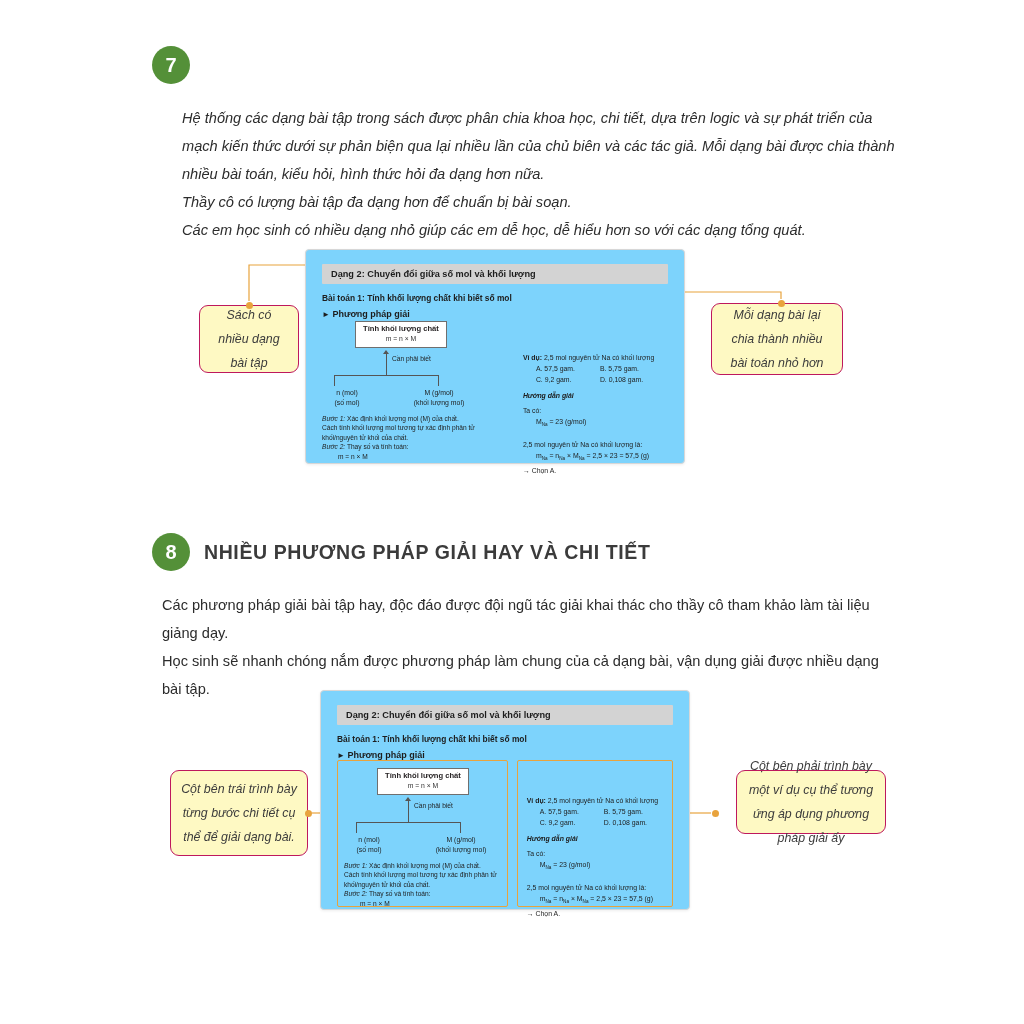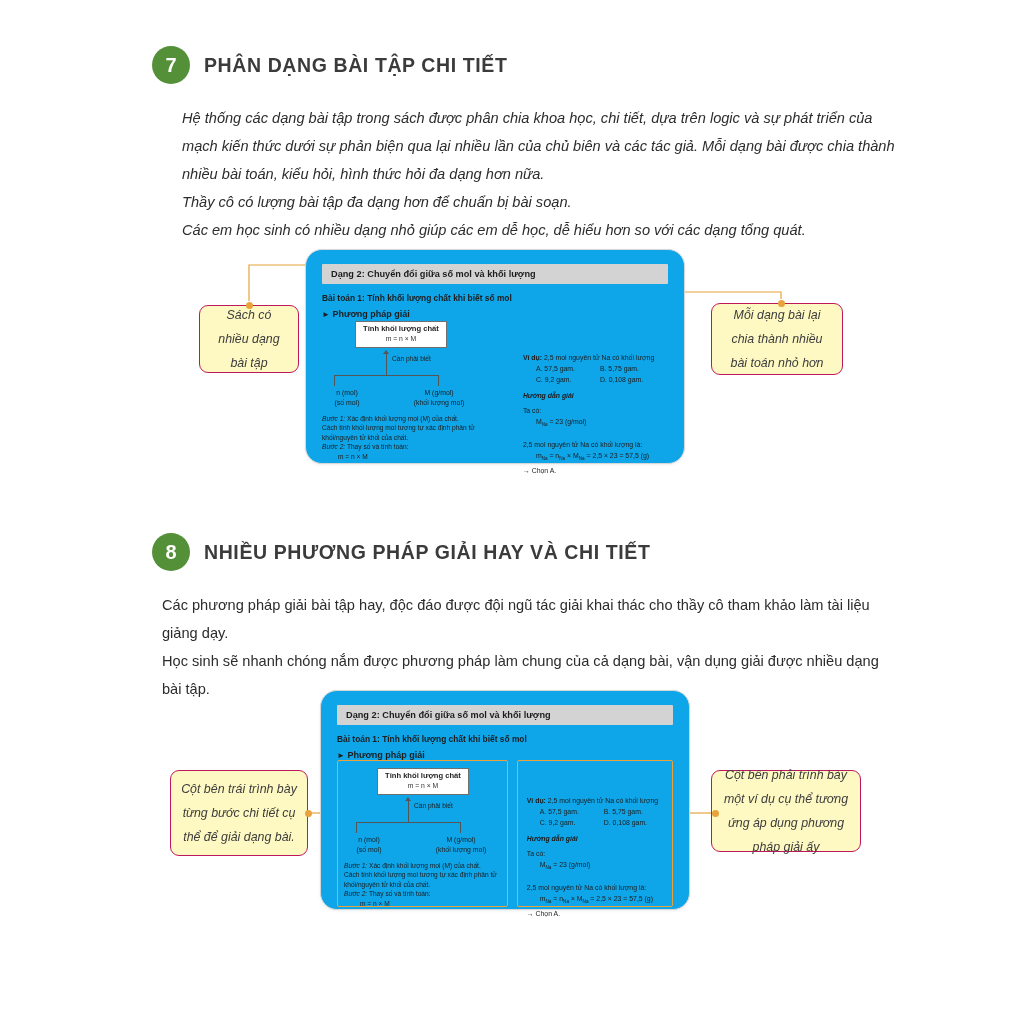--- a/index.html
+++ b/index.html
@@ -29,23 +29,23 @@
   }
   .sec-body{
     margin-top:20px;
     font-size:14.6px;line-height:28px;color:#2c2c2c;
   }
   .sec-body p{margin:0;}
 
   
   .card{
     position:absolute;
-    background:#0ea5e9;
+    background:#7dd3fc;
     border:1px solid #d7d7d7;
-    border-radius:17px;
+    border-radius:4px;
     box-shadow:0 1px 3px rgba(0,0,0,.07);
     box-sizing:border-box;
     padding-left:48px;
   }
   .card-inner{position:absolute;inset:0;padding:14px 16px;}
   .bar{
     background:#d3d3d3;
     font-size:9.2px;font-weight:bold;color:#1d1d1d;
     padding:5px 9px;border-radius:1px;
   }
@@ -119,21 +119,20 @@
     <path d="M 530 292 L 781 292 L 781 299" fill="none" stroke="#e8a33d" stroke-width="1.2"></path>
 
     <path d="M 337 813 L 312 813" fill="none" stroke="#e8a33d" stroke-width="1.2"></path>
 
     <path d="M 684 813 L 711 813" fill="none" stroke="#e8a33d" stroke-width="1.2"></path>
   </svg>
 
   <div class="section" style="left:152px;top:46px;width:740px;">
     <div class="sec-head">
       <div class="badge">7</div>
-      <div class="sec-title">PHÂN DẠNG BÀI TẬP CHI TIẾT</div>
     </div>
     <div class="sec-body" style="margin-left:30px;width:718px;font-style:italic;">
       <p>Hệ thống các dạng bài tập trong sách được phân chia khoa học, chi tiết, dựa trên logic và sự phát triển của mạch kiến thức dưới sự phản biện qua lại nhiều lần của chủ biên và các tác giả. Mỗi dạng bài được chia thành nhiều bài toán, kiểu hỏi, hình thức hỏi đa dạng hơn nữa.</p>
       <p>Thầy cô có lượng bài tập đa dạng hơn để chuẩn bị bài soạn.</p>
       <p>Các em học sinh có nhiều dạng nhỏ giúp các em dễ học, dễ hiểu hơn so với các dạng tổng quát.</p>
     </div>
   </div>
 
   <div class="callout" style="left:199px;top:305px;width:100px;height:68px;">Sách có nhiều dạng bài tập</div>
   <div class="dot" style="left:245.5px;top:301.5px;"></div>
@@ -216,21 +215,21 @@
     </div>
     <div class="sec-body" style="margin-left:10px;width:718px;">
       <p>Các phương pháp giải bài tập hay, độc đáo được đội ngũ tác giải khai thác cho thầy cô tham khảo làm tài liệu giảng dạy.</p>
       <p>Học sinh sẽ nhanh chóng nắm được phương pháp làm chung của cả dạng bài, vận dụng giải được nhiều dạng bài tập.</p>
     </div>
   </div>
 
   <div class="callout" style="left:170px;top:770px;width:138px;height:86px;">Cột bên trái trình bày từng bước chi tiết cụ thể để giải dạng bài.</div>
   <div class="dot" style="left:304.5px;top:809.5px;"></div>
 
-  <div class="callout" style="left:711px;top:770px;width:150px;height:82px;">Cột bên phải trình bày một ví dụ cụ thể tương ứng áp dụng phương pháp giải ấy</div>
+  <div class="callout" style="left:736px;top:770px;width:150px;height:64px;">Cột bên phải trình bày một ví dụ cụ thể tương ứng áp dụng phương pháp giải ấy</div>
   <div class="dot" style="left:711.5px;top:809.5px;"></div>
 
   <div class="card" style="left:320px;top:690px;width:370px;height:220px;">
     <div class="card-inner">
       <div class="bar">Dạng 2: Chuyển đổi giữa số mol và khối lượng</div>
       <div class="prob">Bài toán 1: Tính khối lượng chất khi biết số mol</div>
       <div class="meth">
         <span class="tri">►</span>
         <span>Phương pháp giải</span>
       </div>

